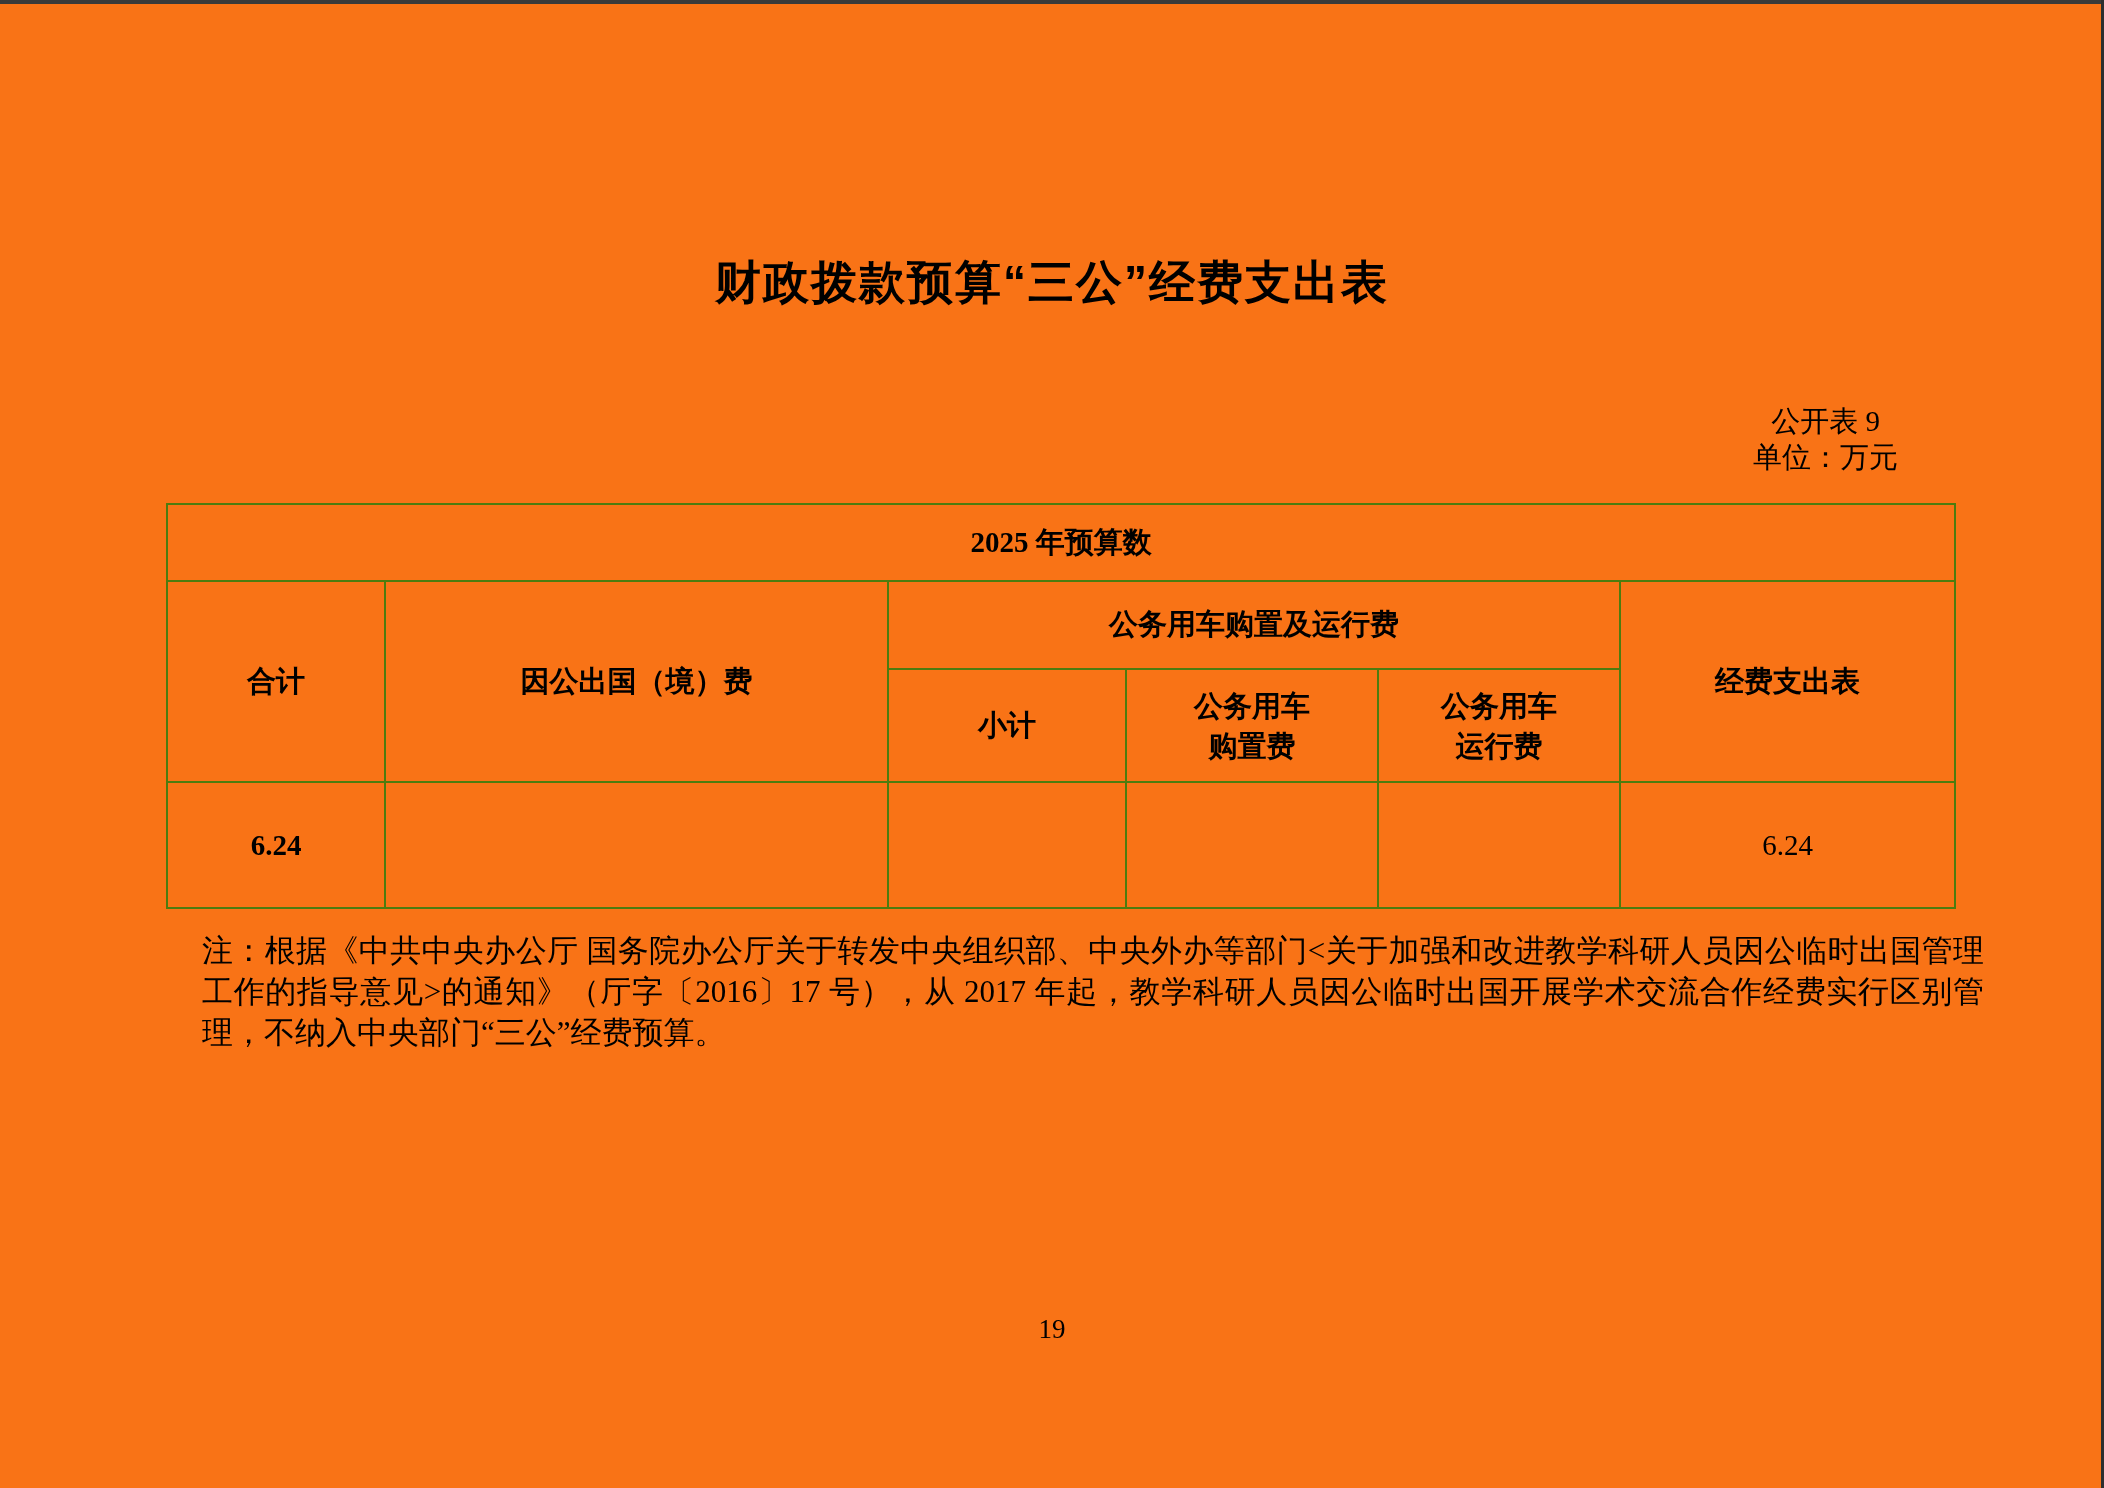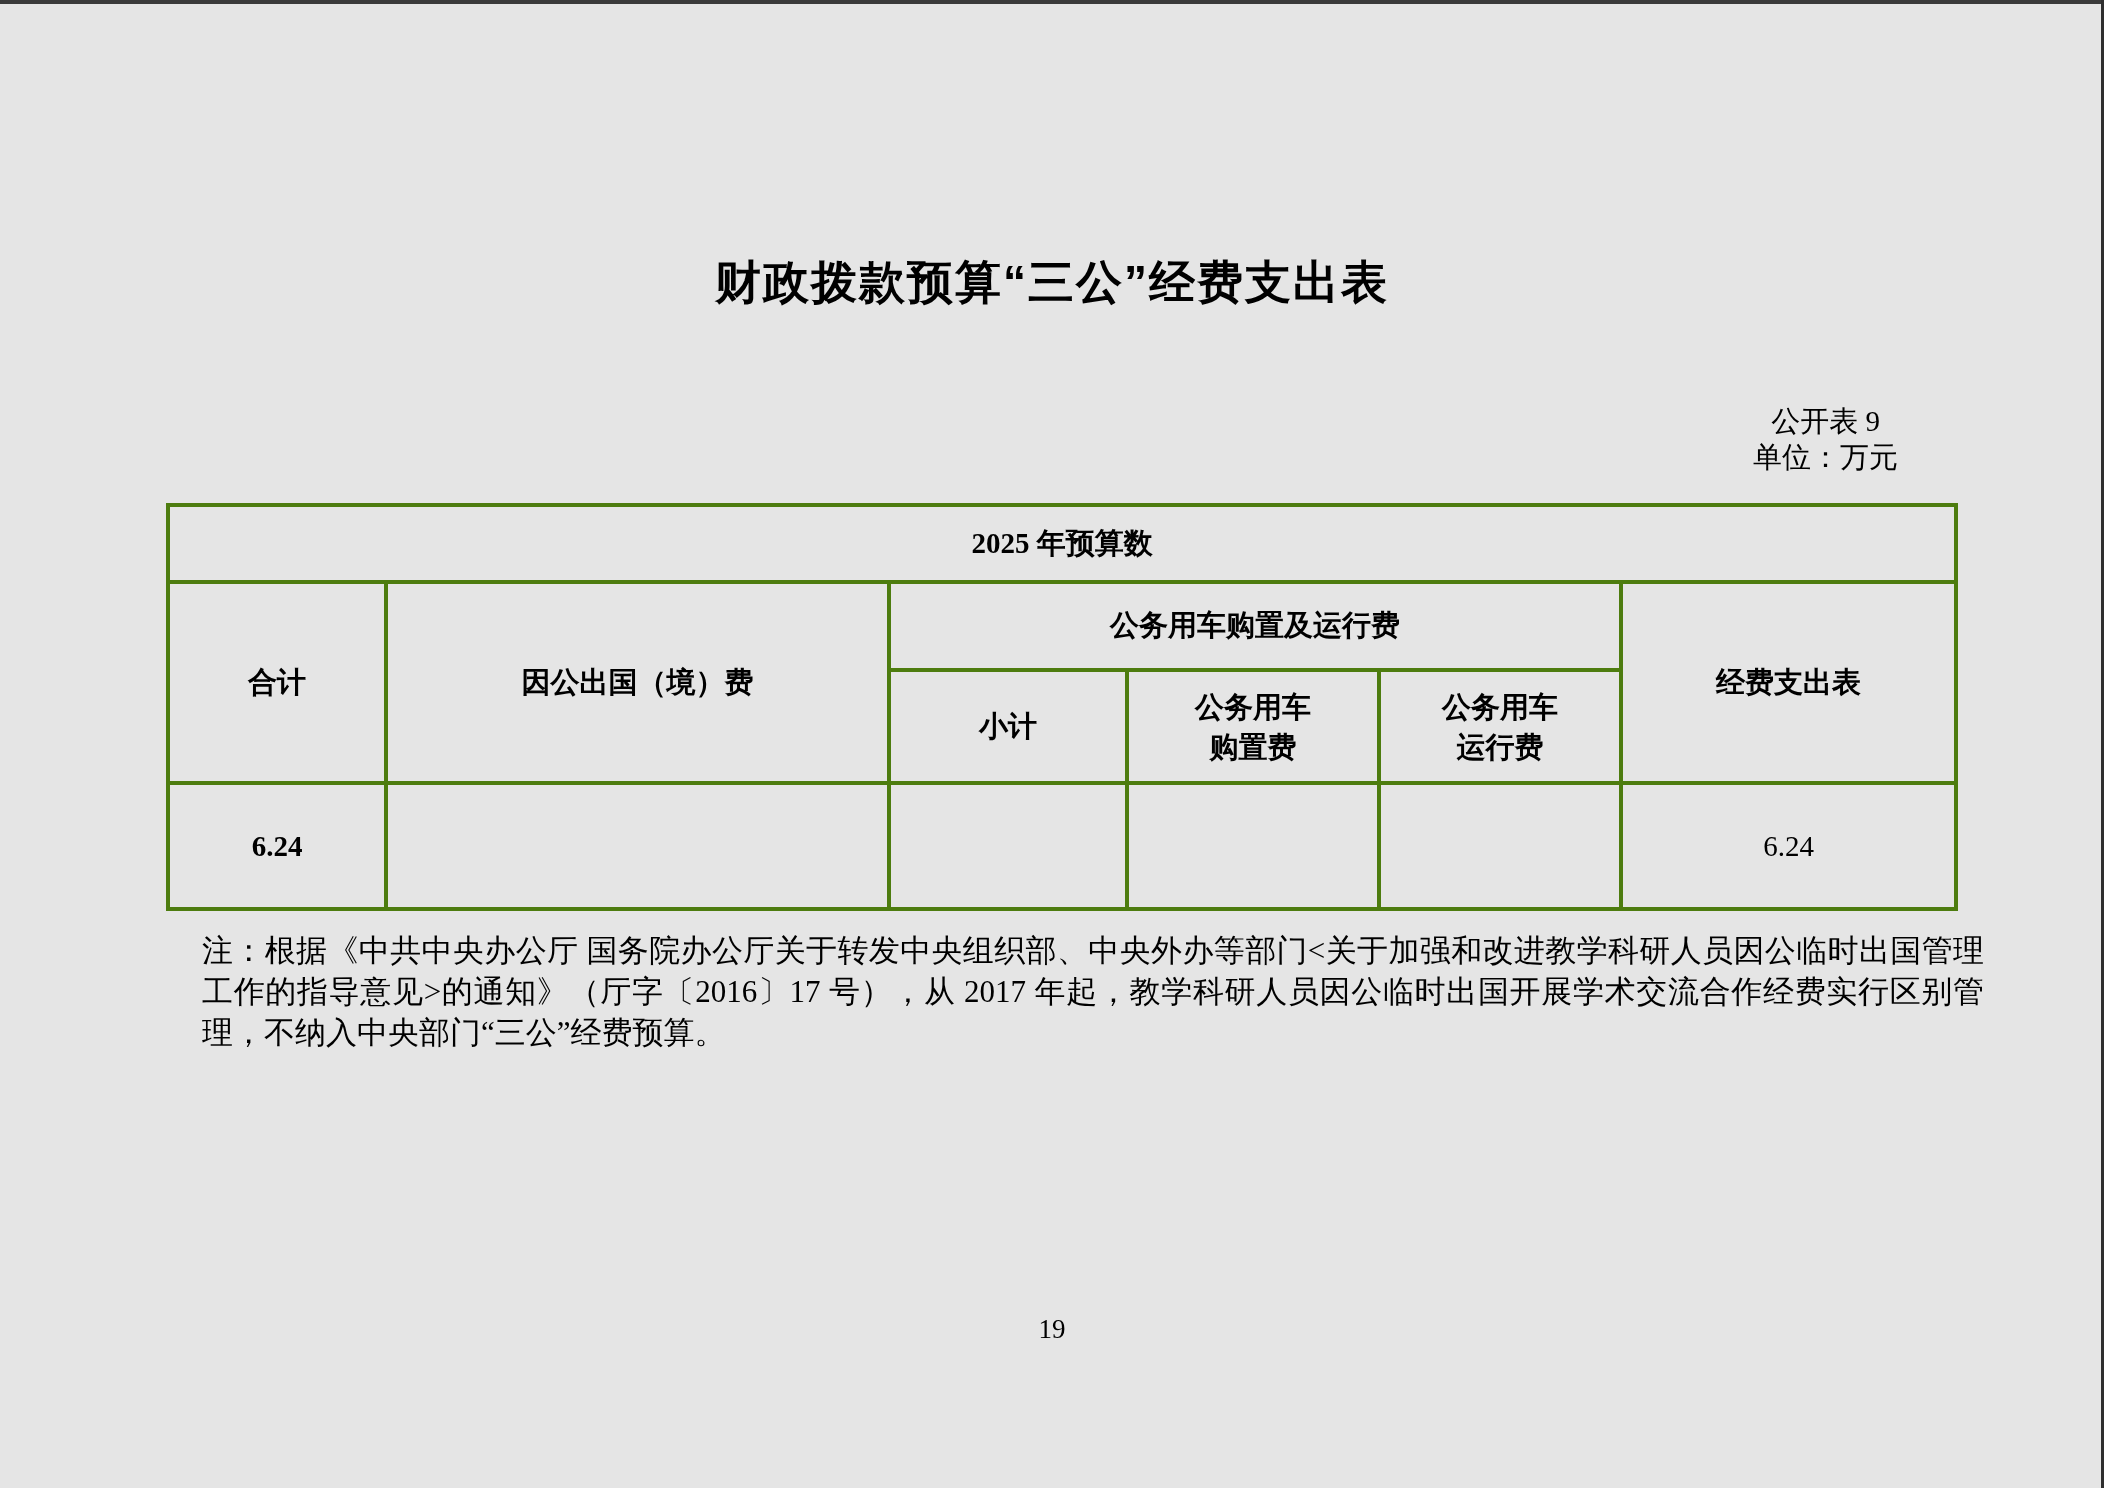--- a/index.html
+++ b/index.html
@@ -3,21 +3,21 @@
 <meta charset="utf-8">
 <style>
   * { margin: 0; padding: 0; box-sizing: border-box; }
   html, body { background: #ffffff; }
   body { font-family: "Liberation Serif", serif; color: #111; }
 
   .page {
     position: relative;
     width: 2104px;
     height: 1488px;
-    background: #e5e5e5;
+    background: #f97316;
     overflow: hidden;
   }
 
   .top-edge {
     position: absolute;
     top: 0; left: 0; right: 0;
     height: 4px;
     background: #3a3a3a;
   }
   .right-edge {
@@ -54,21 +54,21 @@
     position: absolute;
     left: 166px;
     top: 503px;
     width: 1788px;
     border-collapse: collapse;
     table-layout: fixed;
     font-size: 29px;
     color: #000;
   }
   table.budget-table td {
-    border: 4px solid #4d7c0f;
+    border: 2px solid #4d7c0f;
     text-align: center;
     vertical-align: middle;
     padding: 0 4px;
     overflow: hidden;
   }
   table.budget-table td.header { font-weight: bold; }
   .row-year td { height: 77px; }
   .row-head-top td { height: 88px; margin-left: 21px; }
   .row-head-bottom td { height: 113px; }
   .row-data td { height: 126px; }

